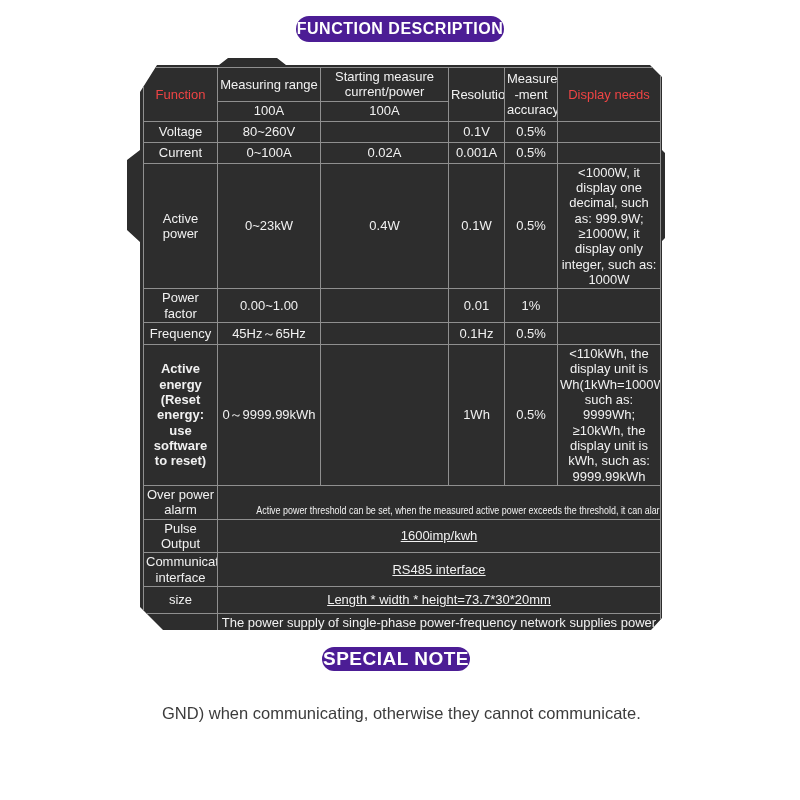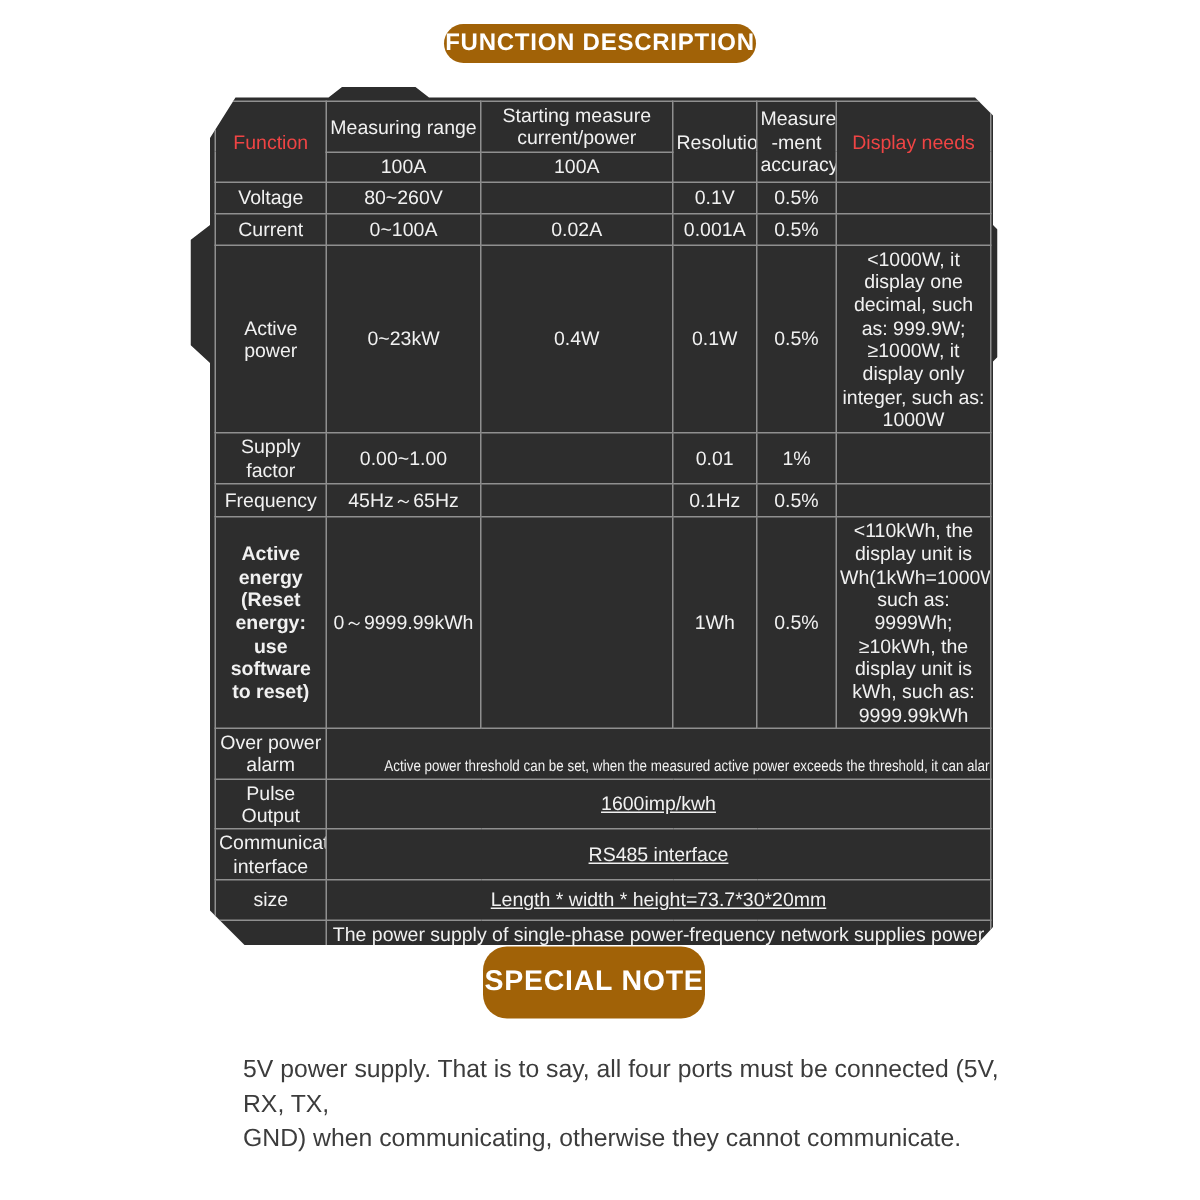--- a/index.html
+++ b/index.html
@@ -2,26 +2,26 @@
 <html><head>
 <meta charset="utf-8">
 <style>
   html,body{margin:0;padding:0;}
   body{
     width:800px;height:800px;background:#ffffff;position:relative;
     font-family:"Liberation Sans","DejaVu Sans",sans-serif;
     -webkit-font-smoothing:antialiased;
   }
   .badge{
-    position:absolute;background:#a16207;color:#ffffff;
+    position:absolute;background:#4c1d95;color:#ffffff;
     display:flex;align-items:center;justify-content:center;
     font-weight:bold;letter-spacing:.5px;
   }
   .badge-function{left:296px;top:16px;width:208px;height:26px;border-radius:13px;font-size:16px;}
-  .badge-special{left:322px;top:631px;width:148px;height:48px;border-radius:16px;font-size:19px;}
+  .badge-special{left:322px;top:647px;width:148px;height:24px;border-radius:16px;font-size:19px;}
 
   .spec-shape{
     position:absolute;left:125px;top:57px;width:541px;height:575px;
     background:#2d2d2d;
     clip-path:polygon(
       32px 8px, 94px 8px, 103px 1px, 152px 1px, 161px 8px,
       525px 8px, 537px 20px,
       537px 93px, 540px 96px, 540px 181px, 537px 184px,
       537px 561px, 526px 573px,
       38px 573px, 15px 550px,
@@ -121,21 +121,21 @@
 power</td>
         <td class="val">0~23kW</td>
         <td class="val">0.4W</td>
         <td class="val">0.1W</td>
         <td class="val">0.5%</td>
         <td class="fmt">&lt;1000W, it display one decimal, such as: 999.9W;
 ≥1000W, it display only integer, such as: 1000W</td>
       </tr>
 
       <tr style="height:21px">
-        <td class="lab">Supply factor</td>
+        <td class="lab">Power factor</td>
         <td class="val">0.00~1.00</td>
         <td class="val"></td>
         <td class="val">0.01</td>
         <td class="val">1%</td>
         <td class="fmt"></td>
       </tr>
 
       <tr style="height:22px">
         <td class="lab">Frequency</td>
         <td class="val">45Hz～65Hz</td>
@@ -195,16 +195,15 @@
       </tr>
     </tbody>
   </table>
 </div>
 
 <div class="badge badge-special">
   <span>SPECIAL NOTE</span>
 </div>
 
 <div class="note">
-  <div>5V power supply. That is to say, all four ports must be connected (5V, RX, TX,</div>
   <div>GND) when communicating, otherwise they cannot communicate.</div>
 
 </div>
 
 </body></html>

